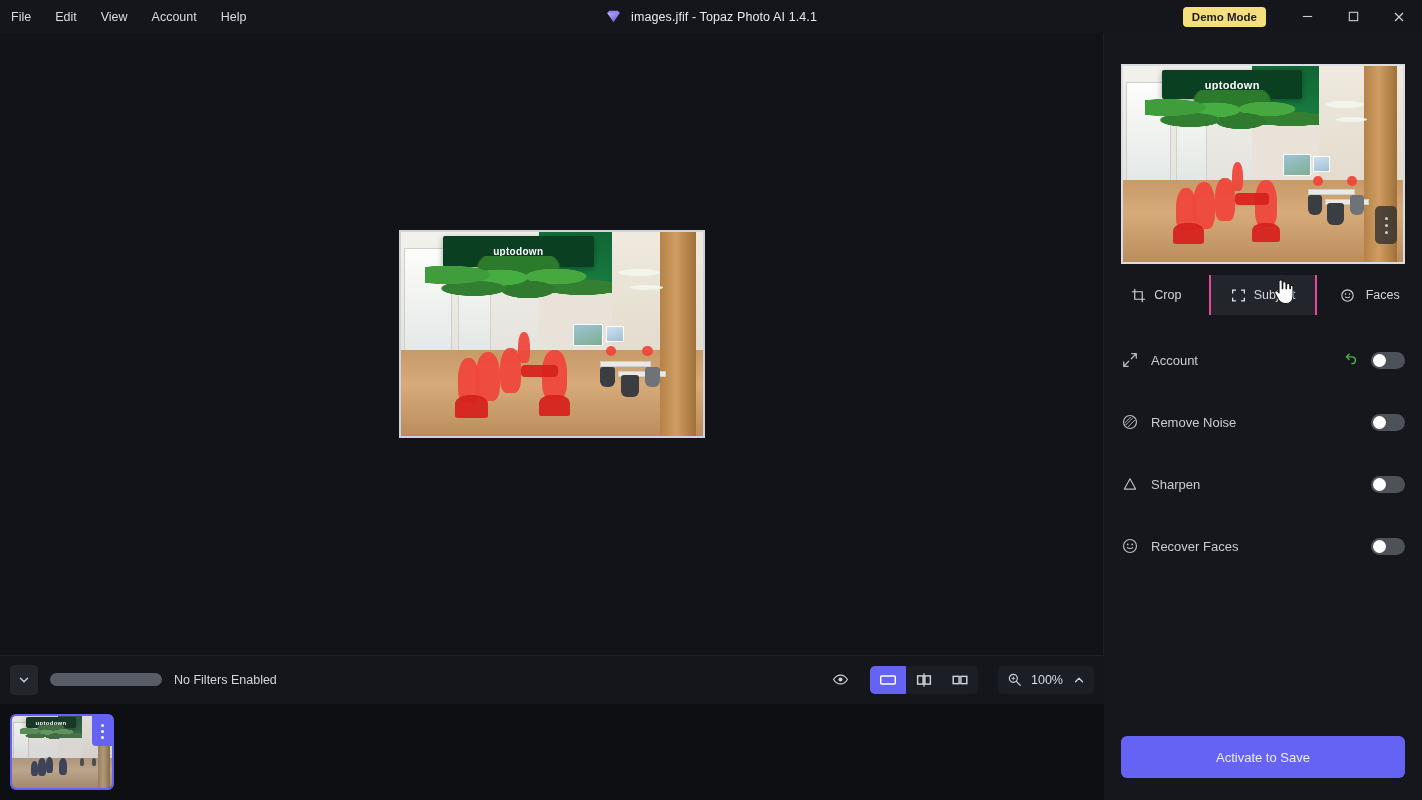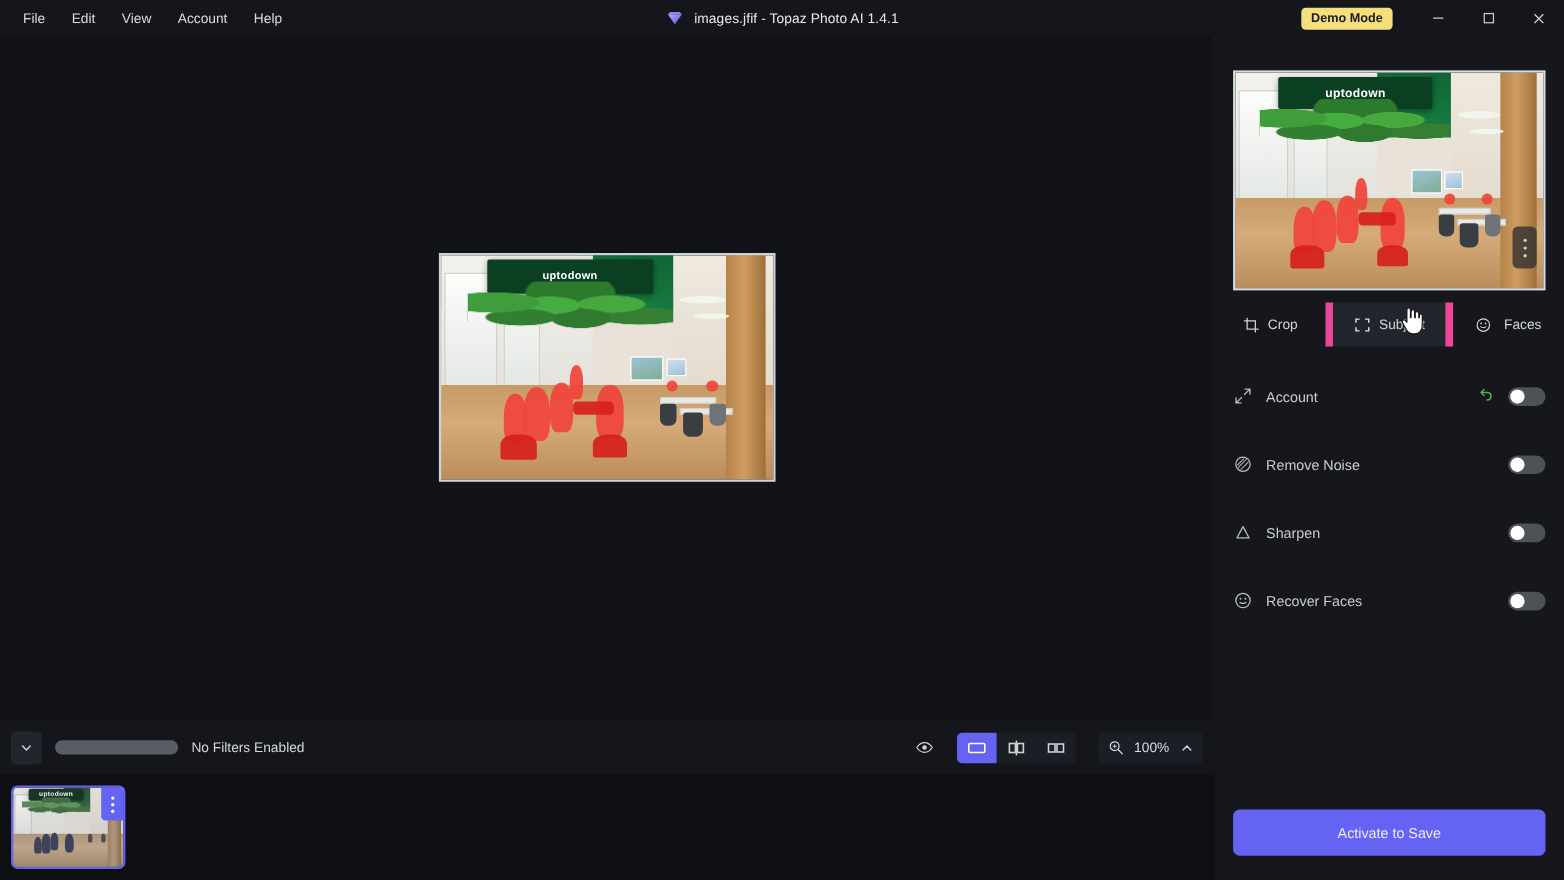--- a/index.html
+++ b/index.html
@@ -12,21 +12,21 @@
   }
   .app { position: relative; width: 1422px; height: 800px; display: flex; flex-direction: column; }
 
   
   .titlebar {
     height: 33px; flex: none;
     background: #14161b;
     display: flex; align-items: center;
     position: relative;
   }
-  .menu { display: flex; align-items: center; padding-left: 10px; gap: 2px; }
+  .menu { display: flex; align-items: center; gap: 2px; }
   .menu-item {
     font-size: 12.5px; color: #d9dbdf;
     padding: 5px 11px; border-radius: 3px; cursor: default;
     white-space: nowrap;
   }
   .title-center {
     position: absolute; left: 0; right: 0; top: 0; height: 33px;
     display: flex; align-items: center; justify-content: center;
     gap: 9px; pointer-events: none;
   }
@@ -174,21 +174,21 @@
     width: 22px; height: 38px; background: rgba(52,50,48,.82);
     border-radius: 5px;
     display:flex; flex-direction:column; align-items:center; justify-content:center; gap:4px;
   }
   .preview-menu i { width:3px; height:3px; border-radius:50%; background:#cfcfcf; display:block; }
 
   .tabs { display: flex; margin: 11px 0 0 0; height: 40px; }
   .tab {
     flex: 1; display:flex; align-items:center; justify-content:center; gap:8px;
     font-size: 12.5px; color: #d2d5da;
-    border-right: 7px solid #ec4899;
+    border-right: 2px solid #ec4899;
   }
   .tab:last-child { border-right: none; gap: 11px; }
   .tab.hover { background: #22252c; }
 
   .filters { padding: 14px 17px 0 17px; }
   .filter-row {
     height: 62px; display: flex; align-items: center;
   }
   .f-icon { width: 30px; color:#b9bcc2; display:flex; align-items:center; }
   .f-label { font-size: 13px; color: #c9ccd2; flex: 1; }

